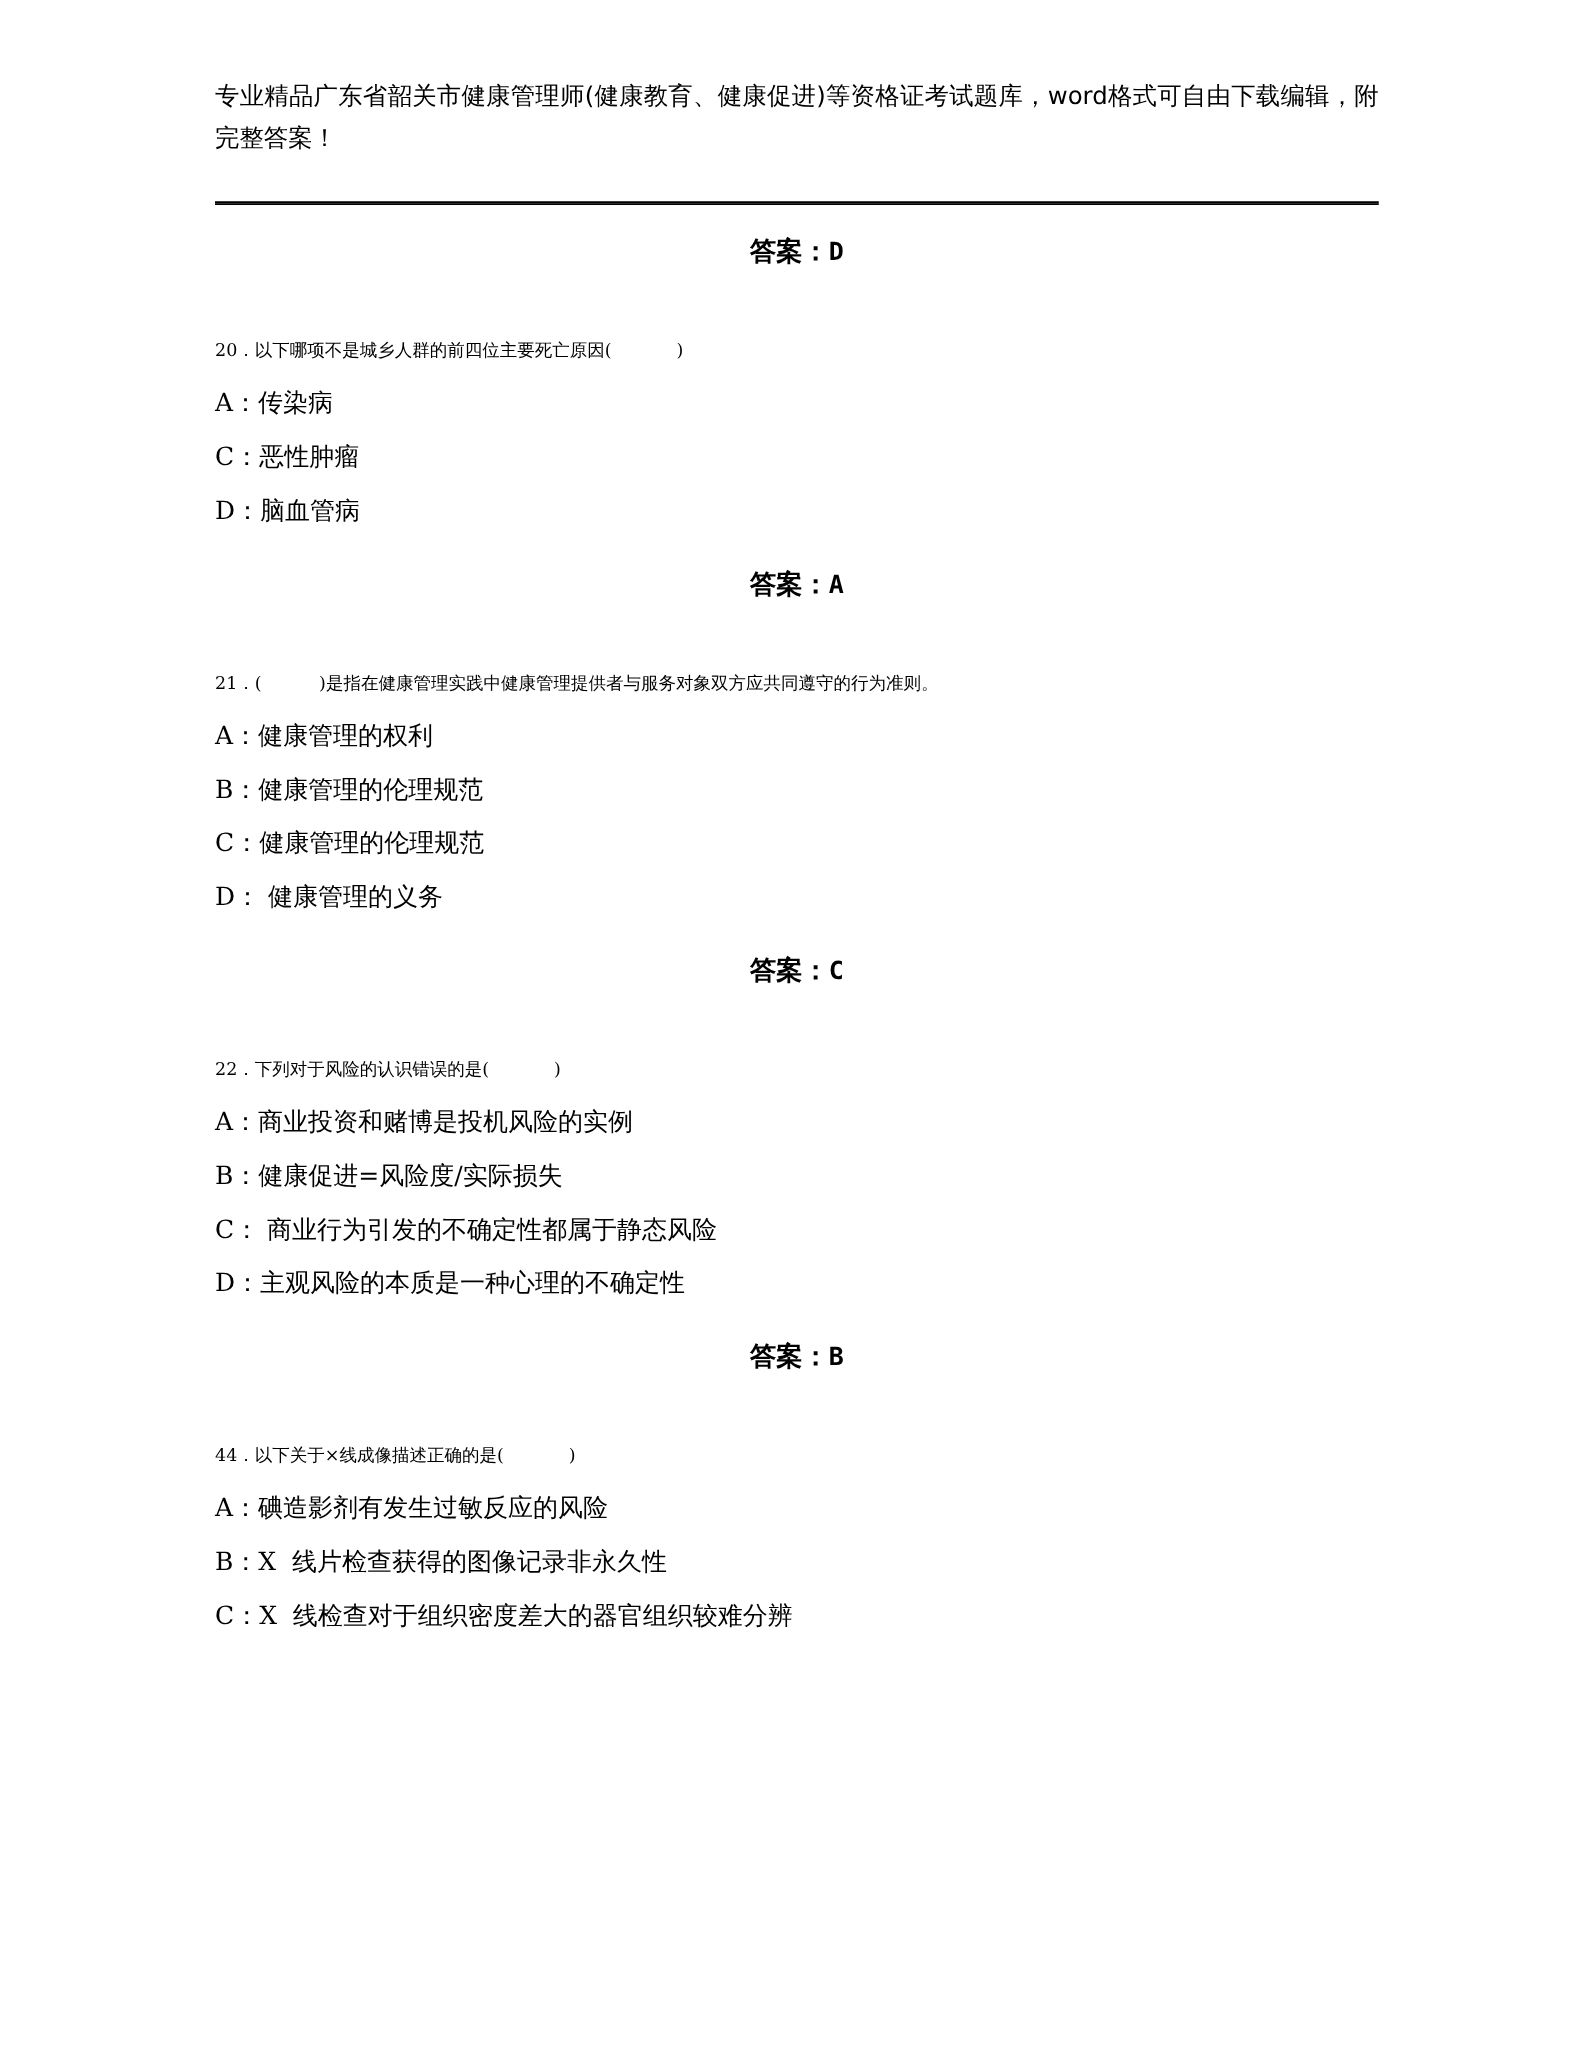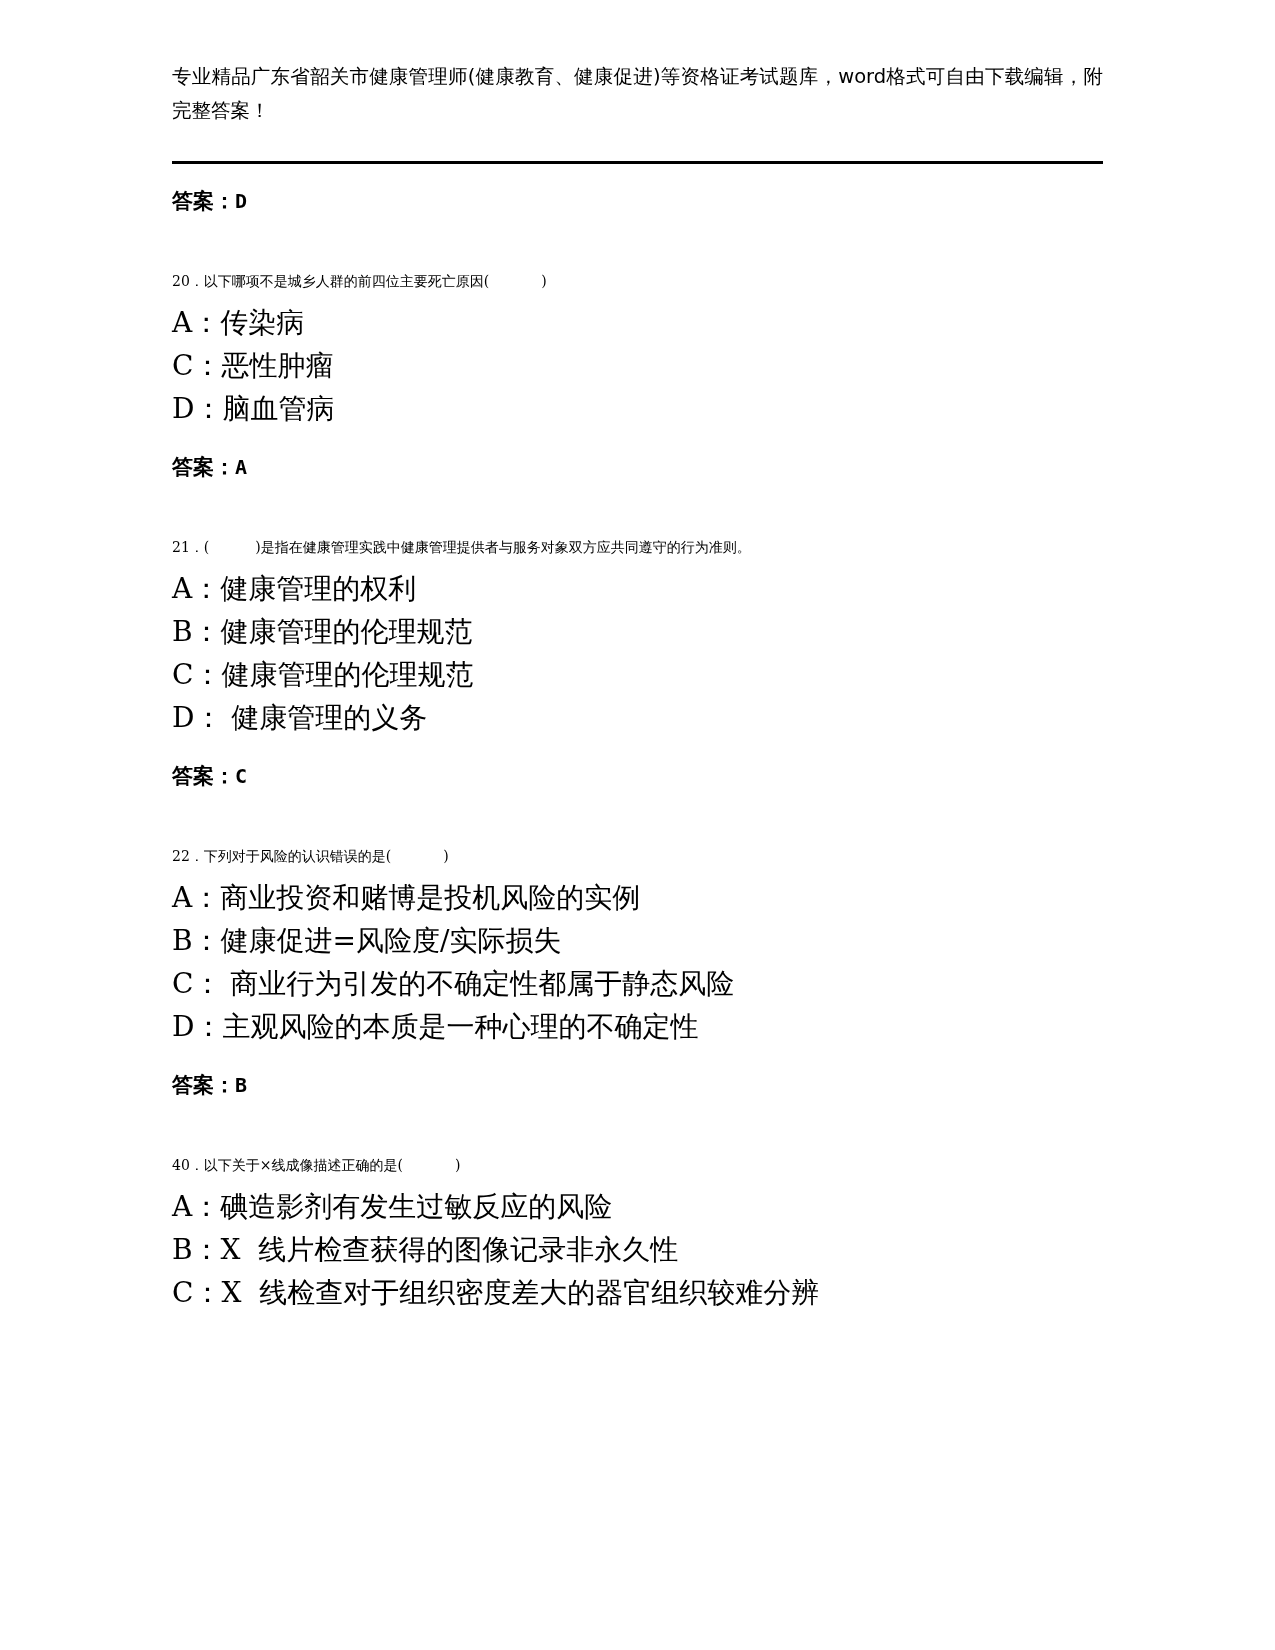--- a/index.html
+++ b/index.html
@@ -35,40 +35,41 @@
     border-bottom: 1px solid #000;
     height: 3px;
     box-sizing: border-box;
   }
   .answer-line {
     font-family: "DejaVu Sans", "Liberation Sans", sans-serif;
     font-weight: bold;
     font-size: 21px;
     line-height: 30px;
     margin-top: 22px;
+    text-align: center;
   }
   .answer-line .ans-val {
     font-family: "DejaVu Sans Mono", "Liberation Mono", monospace;
     font-weight: bold;
     font-size: 20px;
   }
   .qblock {
     margin-top: 46px;
   }
   .qstem {
     font-size: 14px;
     line-height: 39px;
     text-align: justify;
     text-indent: 0;
   }
   .qnum {
     letter-spacing: 0px;
   }
   .opt {
-    font-size: 28px;
+    font-size: 20px;
     line-height: 43px;
     white-space: pre;
   }
   .blank {
     display: inline-block;
     width: 52px;
   }
   .blank-sm {
     display: inline-block;
     width: 46px;
@@ -119,20 +120,20 @@
     <div class="opt">B：健康促进=风险度/实际损失</div>
     <div class="opt">C： 商业行为引发的不确定性都属于静态风险</div>
     <div class="opt">D：主观风险的本质是一种心理的不确定性</div>
     <div class="answer-line">
       <span>答案：</span><span class="ans-val">B</span>
     </div>
   </div>
 
   <div class="qblock">
     <div class="qstem">
-      <span class="qnum">40．</span><span>以下关于×线成像描述正确的是(</span><span class="blank"></span><span>)</span>
+      <span class="qnum">44．</span><span>以下关于×线成像描述正确的是(</span><span class="blank"></span><span>)</span>
     </div>
     <div class="opt">A：碘造影剂有发生过敏反应的风险</div>
     <div class="opt">B：X  线片检查获得的图像记录非永久性</div>
     <div class="opt">C：X  线检查对于组织密度差大的器官组织较难分辨</div>
   </div>
 
 </div>
 
 </body></html>

